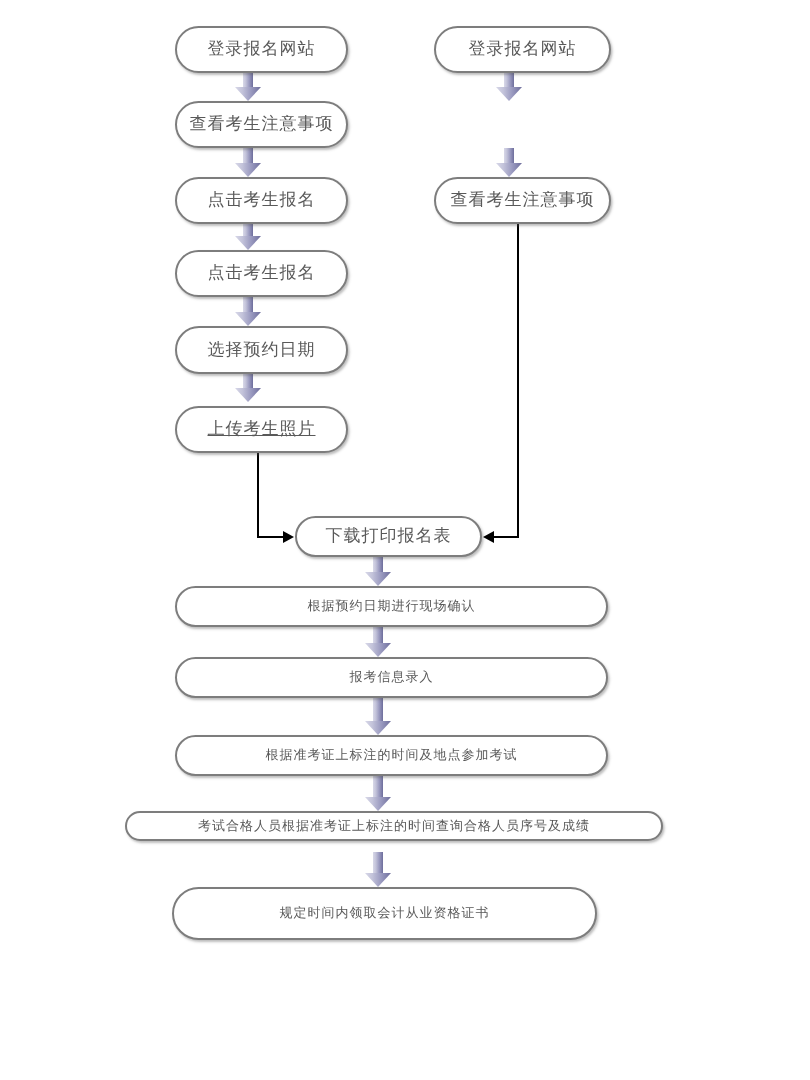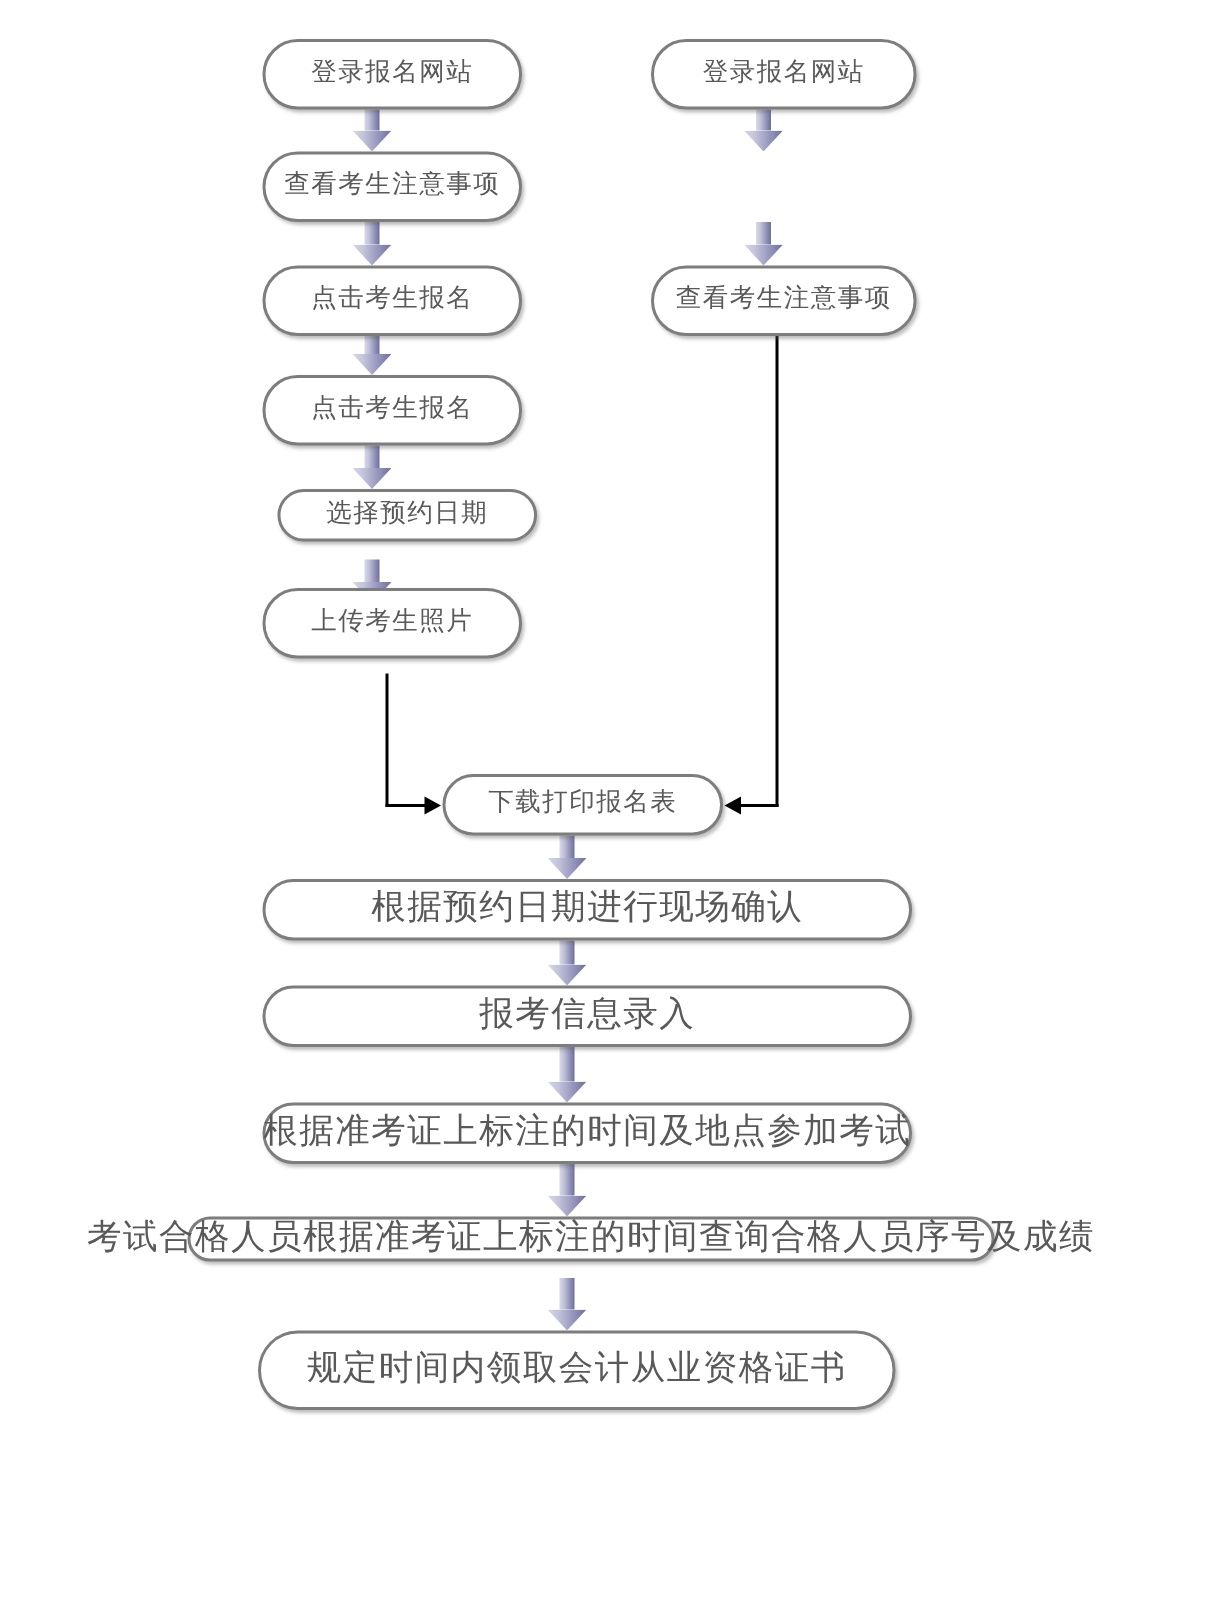--- a/index.html
+++ b/index.html
@@ -28,21 +28,21 @@
   }
   .node .lbl{
     display:block;
     line-height:1;
     transform:translateY(-1px);
   }
 
   
   .s-sm   {font-size:17px;}
   .s-md   {font-size:17px;align-items:center;}
-  .s-lg   {font-size:23px;}
+  .s-lg   {font-size:13px;}
 
   
   .arrow{
     position:absolute;
     z-index:2;
     width:26px;
   }
   .arrow .shaft{
     position:absolute;
     left:8px;
@@ -82,24 +82,24 @@
     </div>
     <div class="node s-sm" style="left: 175px; top: 101px; width: 173px; height: 47px;">
       <span class="lbl">查看考生注意事项</span>
     </div>
     <div class="node s-sm" style="left: 175px; top: 177px; width: 173px; height: 47px;">
       <span class="lbl">点击考生报名</span>
     </div>
     <div class="node s-sm" style="left: 175px; top: 250px; width: 173px; height: 47px;">
       <span class="lbl">点击考生报名</span>
     </div>
-    <div class="node s-sm" style="left: 185px; top: 326px; width: 173px; height: 35px; justify-content: center;">
+    <div class="node s-sm" style="left: 175px; top: 326px; width: 173px; height: 48px; justify-content: center;">
       <span class="lbl">选择预约日期</span>
     </div>
-    <div class="node s-sm" style="left: 175px; top: 392px; width: 173px; height: 47px;">
+    <div class="node s-sm" style="left: 175px; top: 406px; width: 173px; height: 47px; text-decoration: underline;">
       <span class="lbl">上传考生照片</span>
     </div>
     <div class="node s-sm" style="left: 434px; top: 26px; width: 177px; height: 47px;">
       <span class="lbl">登录报名网站</span>
     </div>
     <div class="node s-sm" style="left: 434px; top: 177px; width: 177px; height: 47px;">
       <span class="lbl">查看考生注意事项</span>
     </div>
     <div class="node s-md" style="left: 295px; top: 516px; width: 187px; height: 41px;">
       <span class="lbl">下载打印报名表</span>

